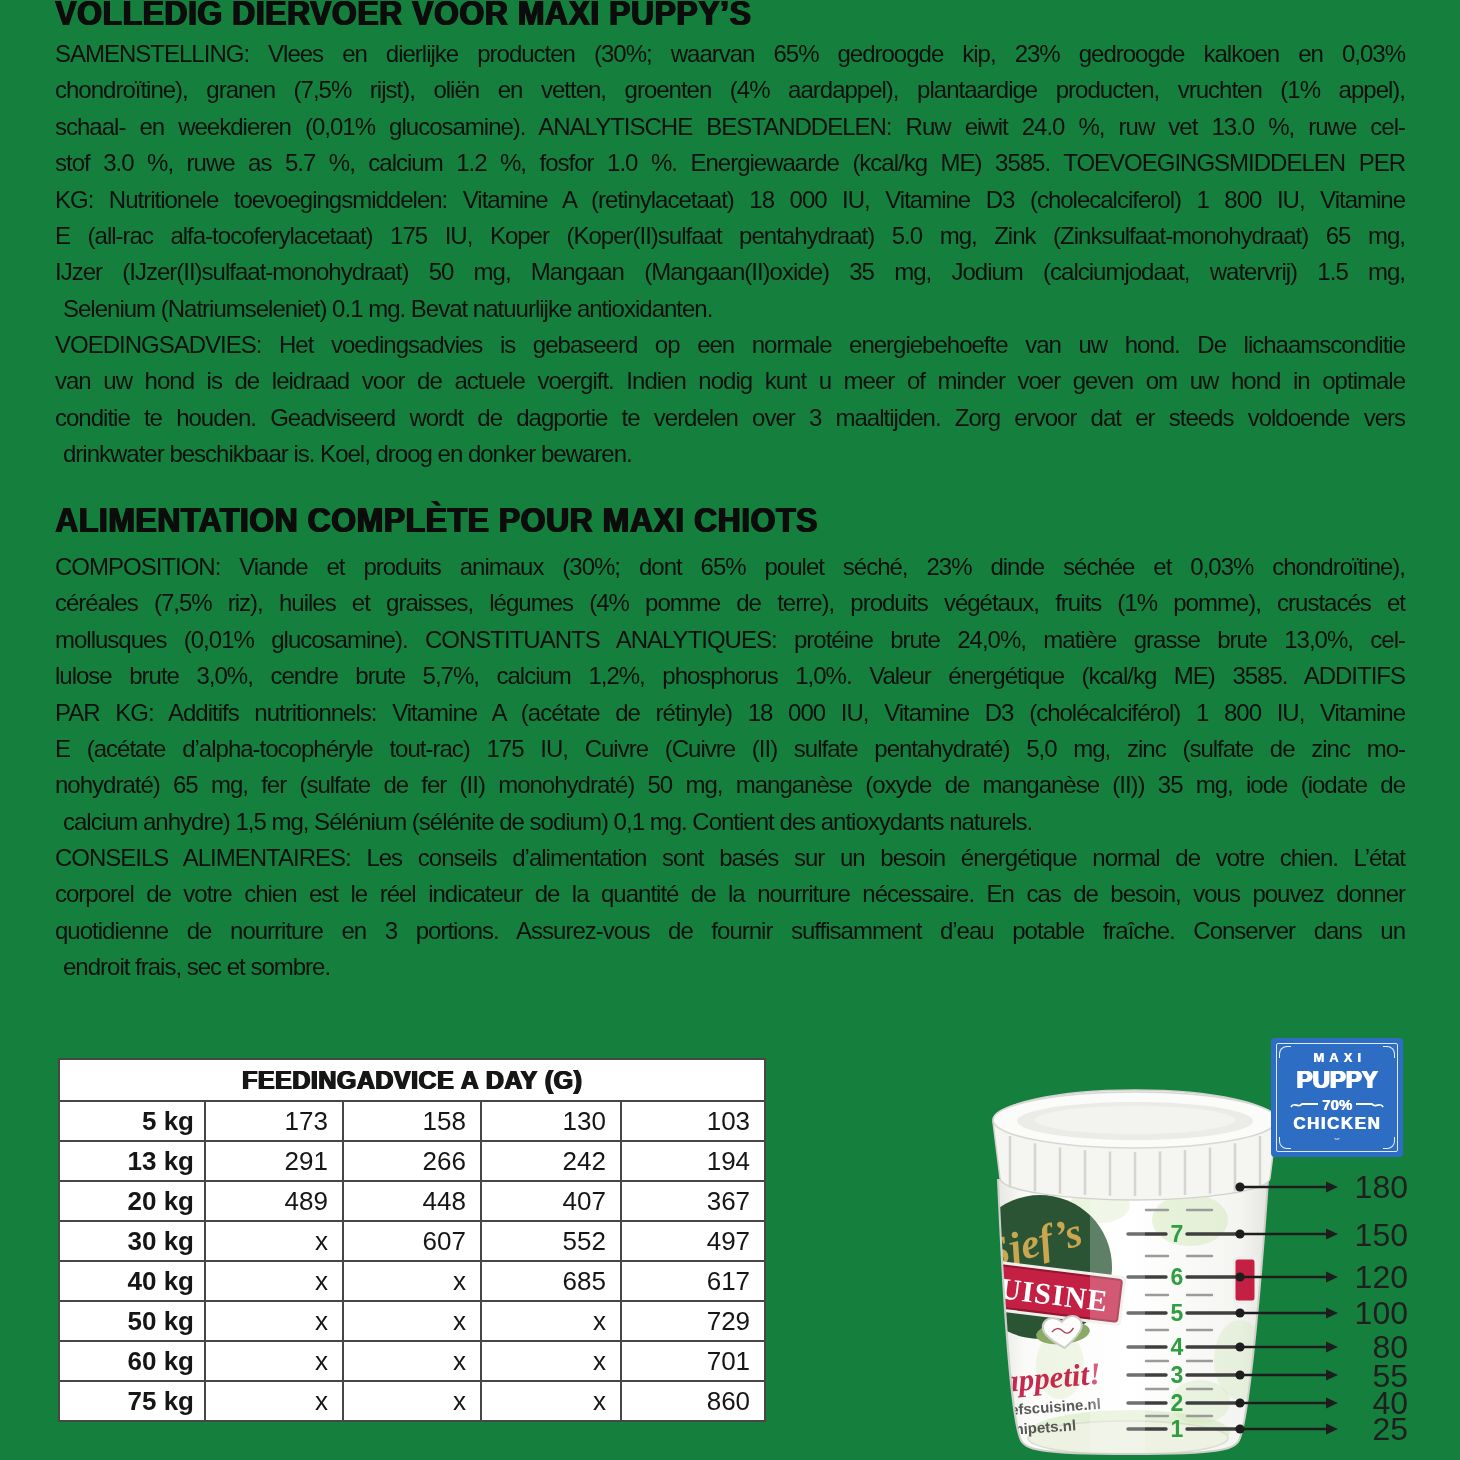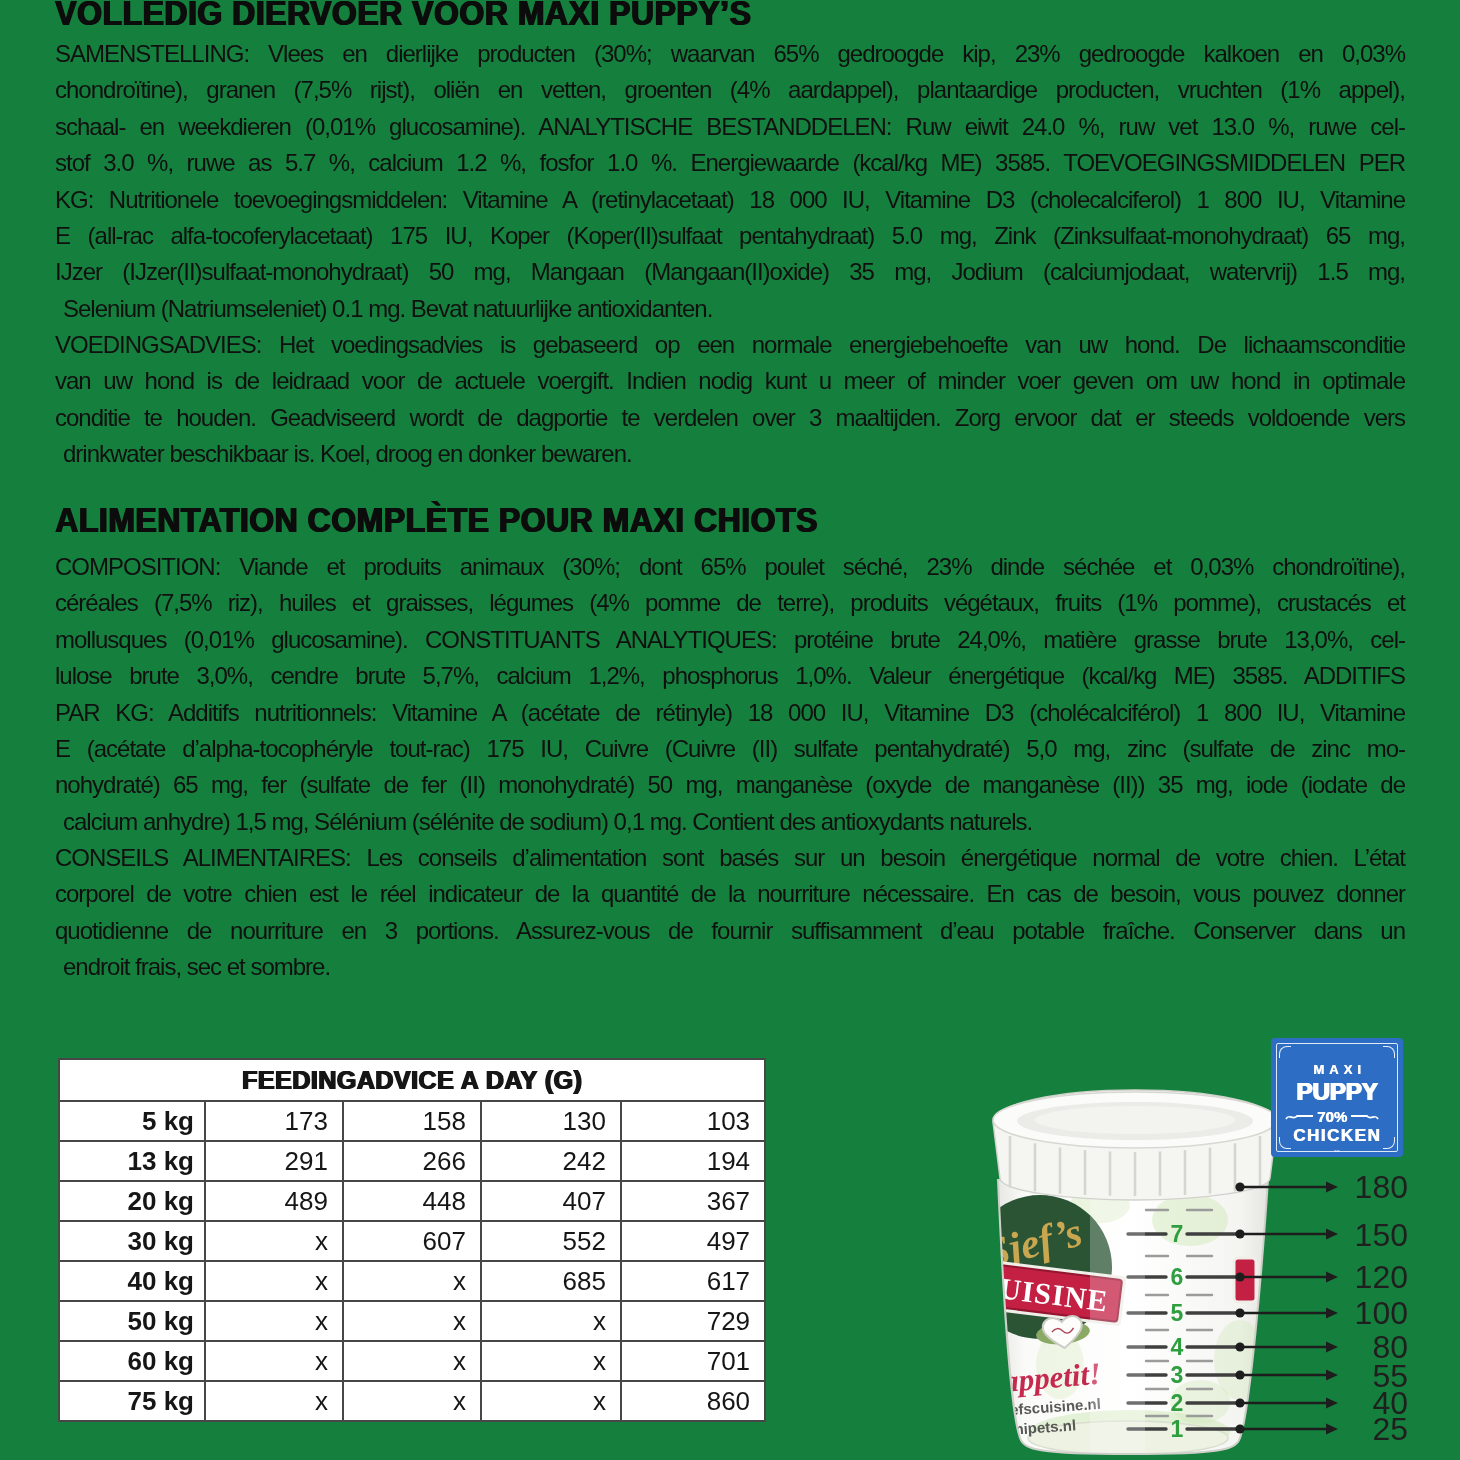--- a/index.html
+++ b/index.html
@@ -35,25 +35,25 @@
   
   .badge{position:absolute;left:331px;top:8px;width:132px;height:119px;border-radius:4px;
          color:#fff;text-align:center;overflow:hidden;}
   .badge-frame{position:absolute;left:5px;top:5px;right:5px;bottom:5px;
                border:1.5px solid rgba(255,255,255,.85);border-radius:2px;}
   .bc{position:absolute;width:11px;height:11px;border:1.5px solid rgba(255,255,255,.9);}
   .bc.tl{left:8px;top:8px;border-right:none;border-bottom:none;border-top-left-radius:8px;}
   .bc.tr{right:8px;top:8px;border-left:none;border-bottom:none;border-top-right-radius:8px;}
   .bc.bl{left:8px;bottom:8px;border-right:none;border-top:none;border-bottom-left-radius:8px;}
   .bc.br{right:8px;bottom:8px;border-left:none;border-top:none;border-bottom-right-radius:8px;}
-  .badge-maxi{margin-top:24px;font-size:13px;font-weight:700;letter-spacing:5px;text-indent:5px;
+  .badge-maxi{margin-top:12px;font-size:13px;font-weight:700;letter-spacing:5px;text-indent:5px;
               text-shadow:.5px 0 currentColor;}
   .badge-puppy{font-size:24px;line-height:29px;font-weight:700;letter-spacing:0;
                text-shadow:1.2px 0 currentColor,-0.6px 0 currentColor;}
-  .badge-div{display:flex;align-items:center;margin:3px 14px 0 14px;height:15px;}
+  .badge-div{display:flex;align-items:center;justify-content:center;margin:3px 14px 0 14px;height:15px;}
   .badge-div .pct{font-size:15px;font-weight:700;margin:0 4px;text-shadow:.6px 0 currentColor;}
   .badge-div svg{position:static;}
   .badge-chicken{margin-top:2px;font-size:17px;font-weight:700;letter-spacing:1.5px;
                  text-shadow:.8px 0 currentColor;}
   .badge-tail{font-size:9px;line-height:8px;opacity:.8;}
 </style>
 </head>
 <body>
 
 <div class="page">

